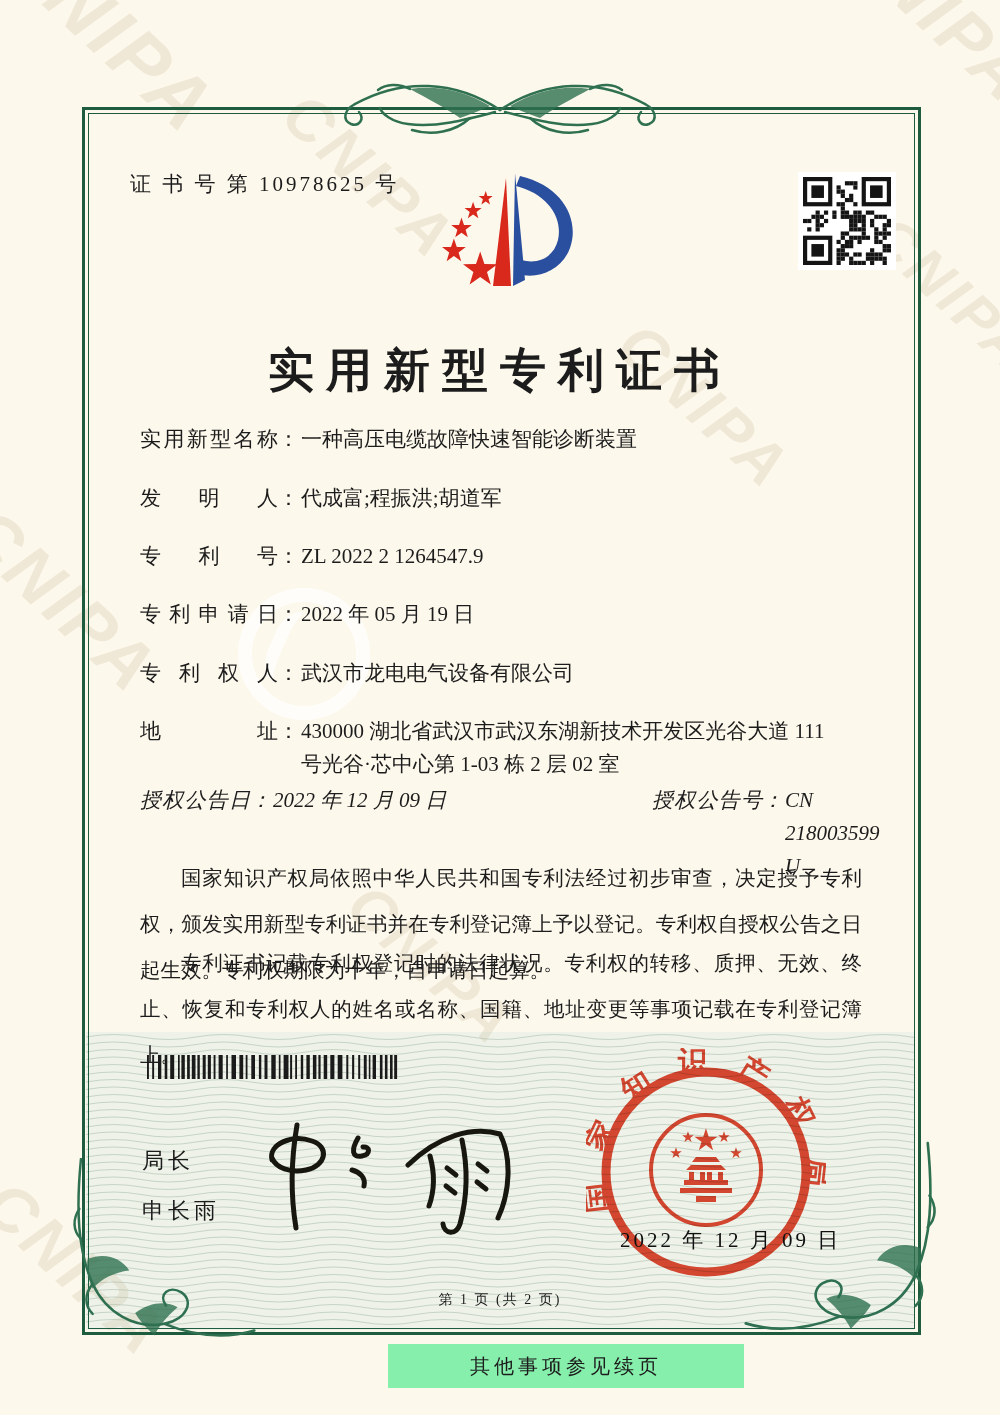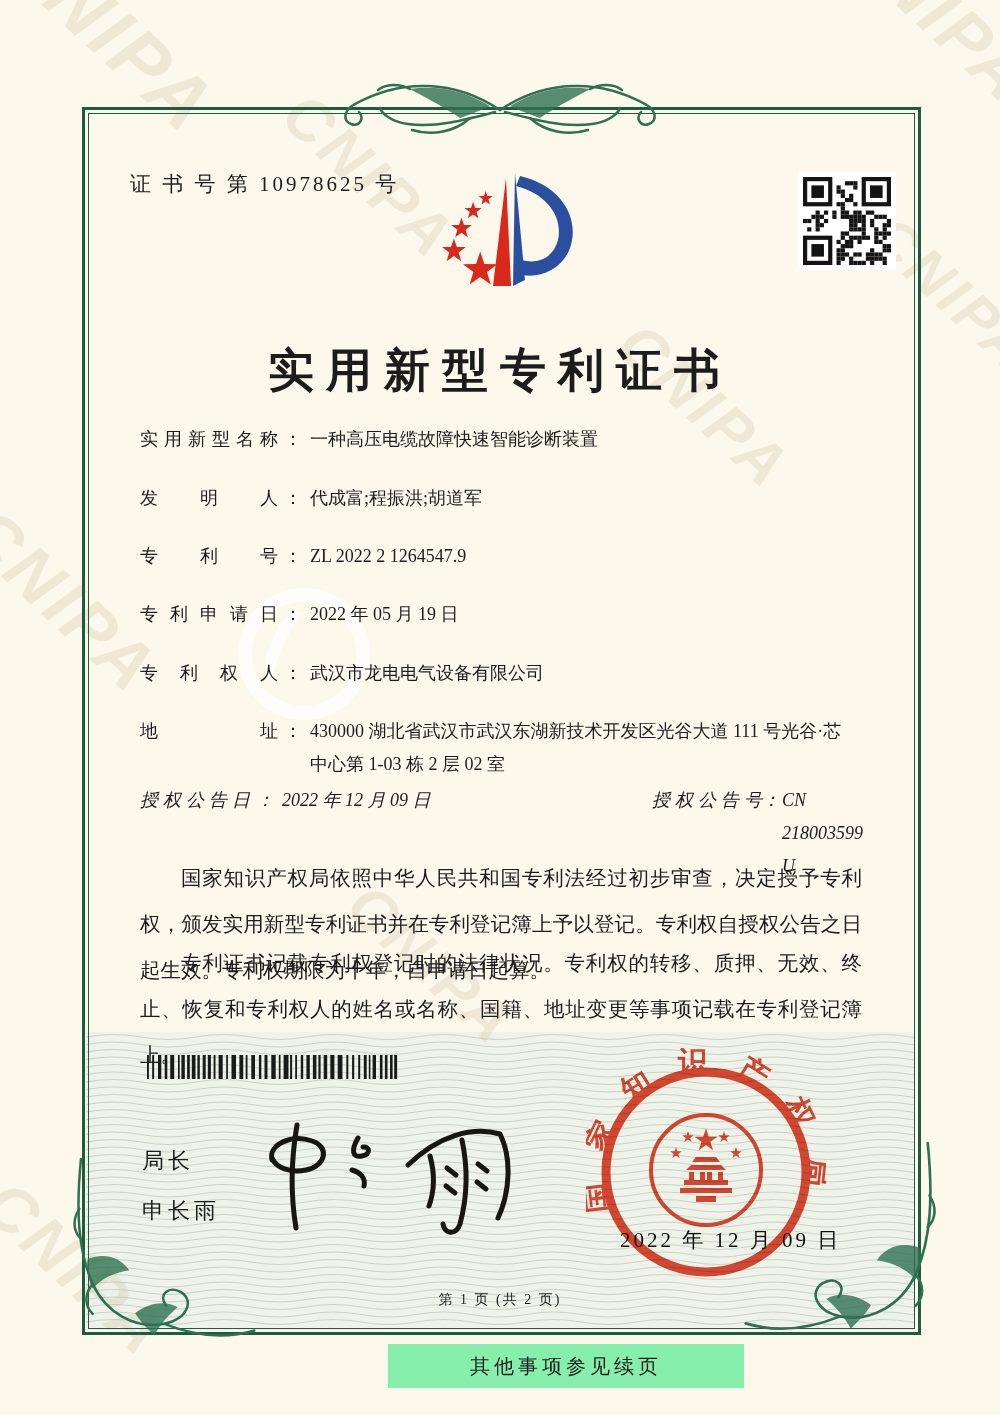--- a/index.html
+++ b/index.html
@@ -26,21 +26,21 @@
   #frame{left:82px;top:107px;width:833px;height:1222px;border:3px solid #1e5c40;z-index:2;pointer-events:none;}
   #frame .inner{position:absolute;inset:3px;border:1px solid #1e5c40;}
   .flourish{z-index:2;pointer-events:none;}
   
   #cert-no{left:130px;top:170px;font-size:21px;letter-spacing:3px;z-index:3;}
   #qr{left:798px;top:172px;width:98px;height:98px;background:#ffffff;padding:5px;box-sizing:border-box;z-index:3;}
   #logo{left:408px;top:168px;z-index:3;}
   #title{left:0;top:300px;width:100%;text-align:center;font-size:46px;font-weight:900;
     letter-spacing:12px;z-index:3;margin-top:40px;}
   
-  .frow{position:absolute;left:140px;width:740px;font-size:18px;line-height:33px;z-index:3;display:flex;gap:6px;}
+  .frow{position:absolute;left:140px;width:740px;font-size:21px;line-height:33px;z-index:3;display:flex;}
   .f-label{display:inline-block;width:138px;text-align:justify;text-align-last:justify;flex:none;}
   .f-colon{flex:none;}
   .f-value{margin-left:2px;max-width:545px;}
   .grant-pair2{position:absolute;left:512px;top:0;display:flex;}
   
   .para{position:absolute;left:140px;width:722px;font-size:20.5px;line-height:46px;
     text-indent:2em;text-align:justify;z-index:3;}
   
   #barcode{left:145px;top:1055px;z-index:3;}
   .officer{position:absolute;left:142px;font-size:22px;letter-spacing:4px;z-index:3;}

